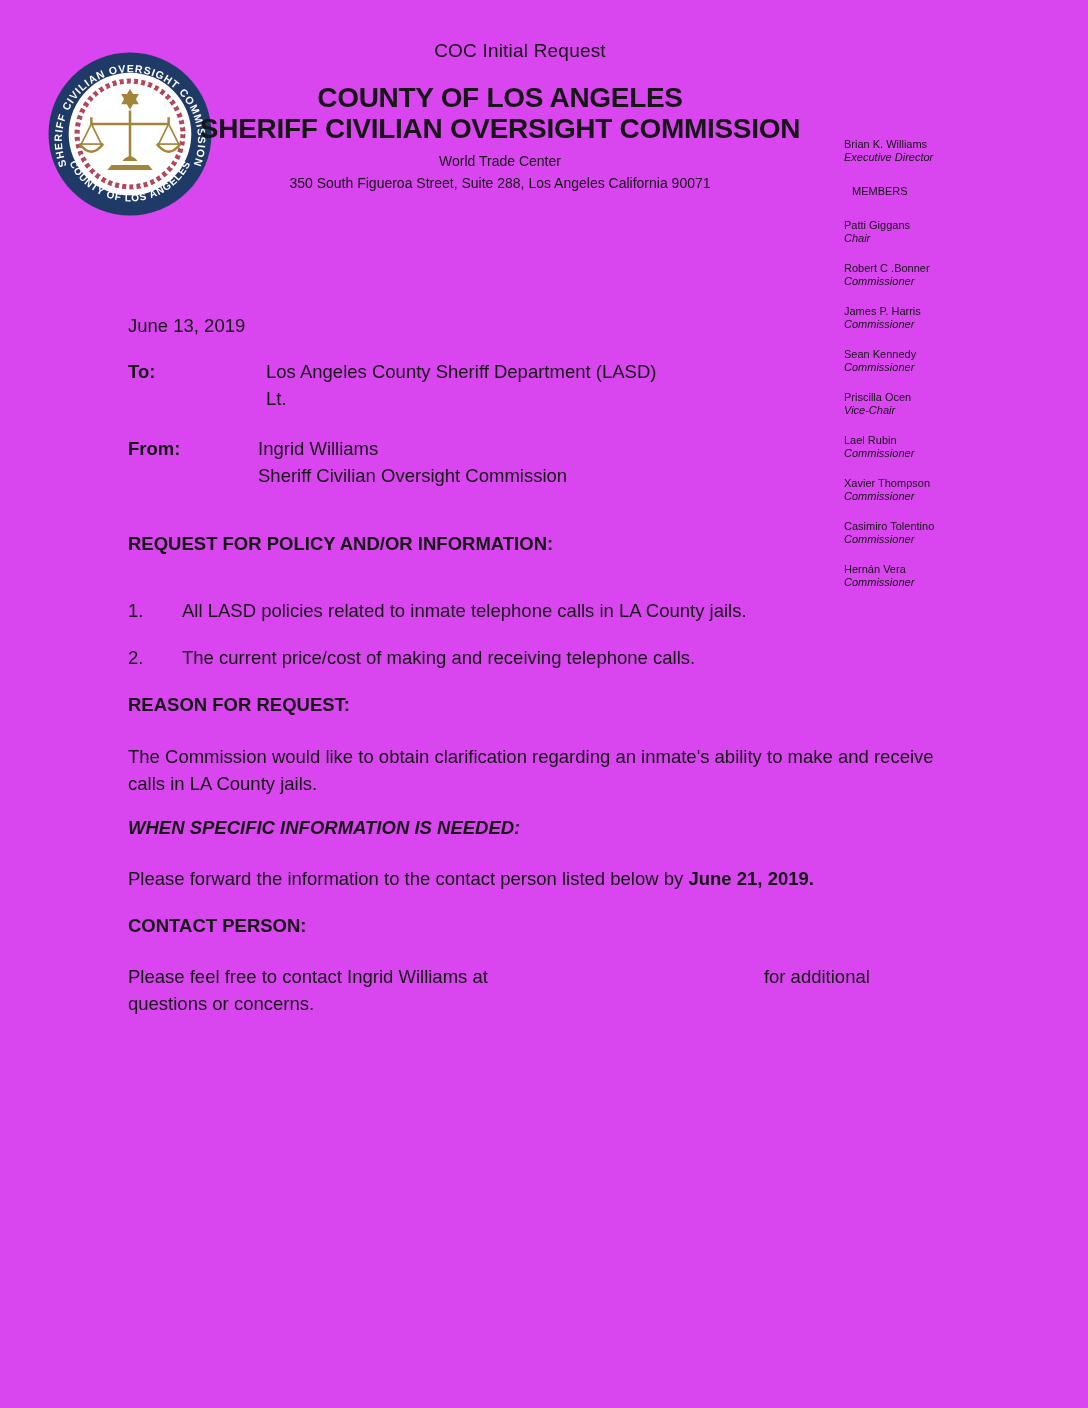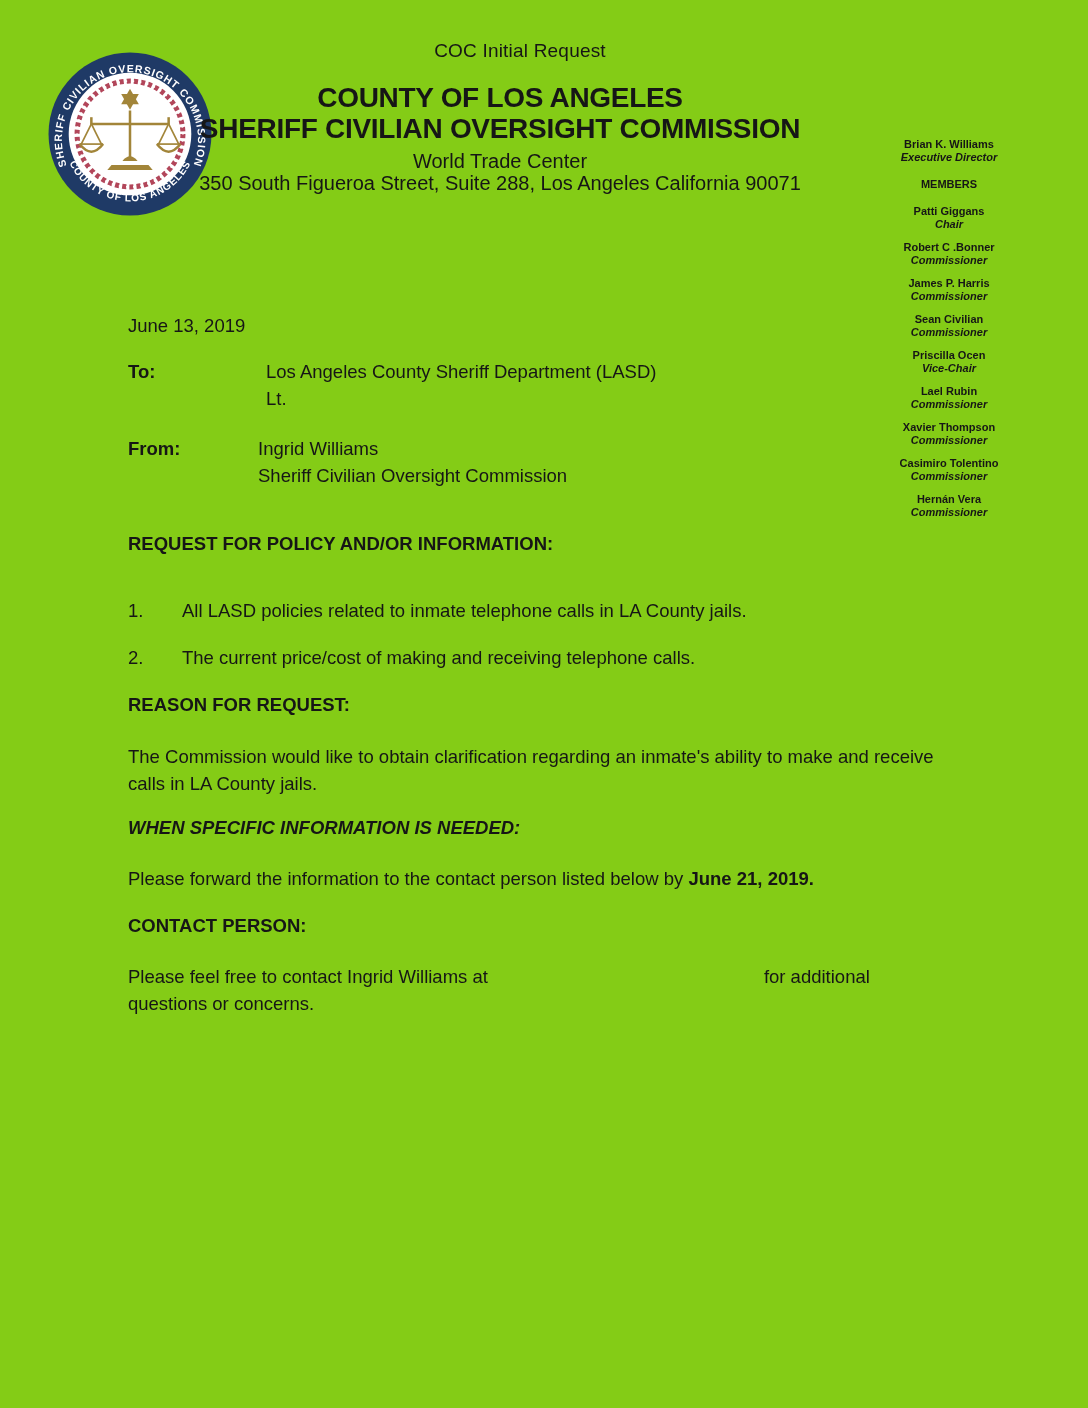--- a/index.html
+++ b/index.html
@@ -1,47 +1,47 @@
 <!DOCTYPE html>
 <html><head>
 <meta charset="utf-8">
 <style>
   * { margin:0; padding:0; box-sizing:border-box; }
   html,body { background:#ffffff; }
   .page {
     position:relative;
     width:1088px; height:1408px;
     margin:0 auto;
-    background:#84cc16;
+    background:#d946ef;
     font-family:"Liberation Sans", sans-serif;
     color:#161616;
     overflow:hidden;
   }
   
   .request-type {
     position:absolute; top:40px; left:0; width:1040px;
     text-align:center; font-size:19px; letter-spacing:0.2px;
   }
   
   .seal { position:absolute; left:46px; top:50px; width:168px; height:168px; }
   
   .header-block {
     position:absolute; top:82px; left:0; width:1000px; text-align:center;
   }
   .title-line { font-weight:bold; font-size:28px; line-height:31px; letter-spacing:-0.3px; }
   .address-block { margin-top:6px; }
-  .address-line { font-size:20px; line-height:22px; }
+  .address-line { font-size:14px; line-height:22px; }
   
   .members-col {
     position:absolute; top:138px; right:34px; width:210px;
-    display:flex; flex-direction:column; gap:10px;
-    text-align:center; font-size:11px; font-weight:bold; line-height:13px;
+    display:flex; flex-direction:column; gap:17px;
+    text-align:left; font-size:11px; font-weight:normal; line-height:13px;
   }
   .member-role { font-style:italic; }
-  .members-label { margin:4px 0; }
+  .members-label { margin:4px 8px; }
   
   .letter {
     position:absolute; left:128px; top:312px; width:836px;
     font-size:18.5px; line-height:27px;
   }
   .date-line { line-height:27px; margin-bottom:19px; }
   .addr-row { display:flex; }
   .addr-row.to { margin-bottom:23px;gap:8px; }
   .addr-row.from { margin-bottom:44px;margin-top:12px; }
   .addr-label { width:130px; font-weight:bold; flex:0 0 130px; }
@@ -129,21 +129,21 @@
     </div>
     <div>
       <div>Robert C .Bonner</div>
       <div class="member-role">Commissioner</div>
     </div>
     <div>
       <div>James P. Harris</div>
       <div class="member-role">Commissioner</div>
     </div>
     <div>
-      <div>Sean Civilian</div>
+      <div>Sean Kennedy</div>
       <div class="member-role">Commissioner</div>
     </div>
     <div>
       <div>Priscilla Ocen</div>
       <div class="member-role">Vice-Chair</div>
     </div>
     <div>
       <div>Lael Rubin</div>
       <div class="member-role">Commissioner</div>
     </div>

